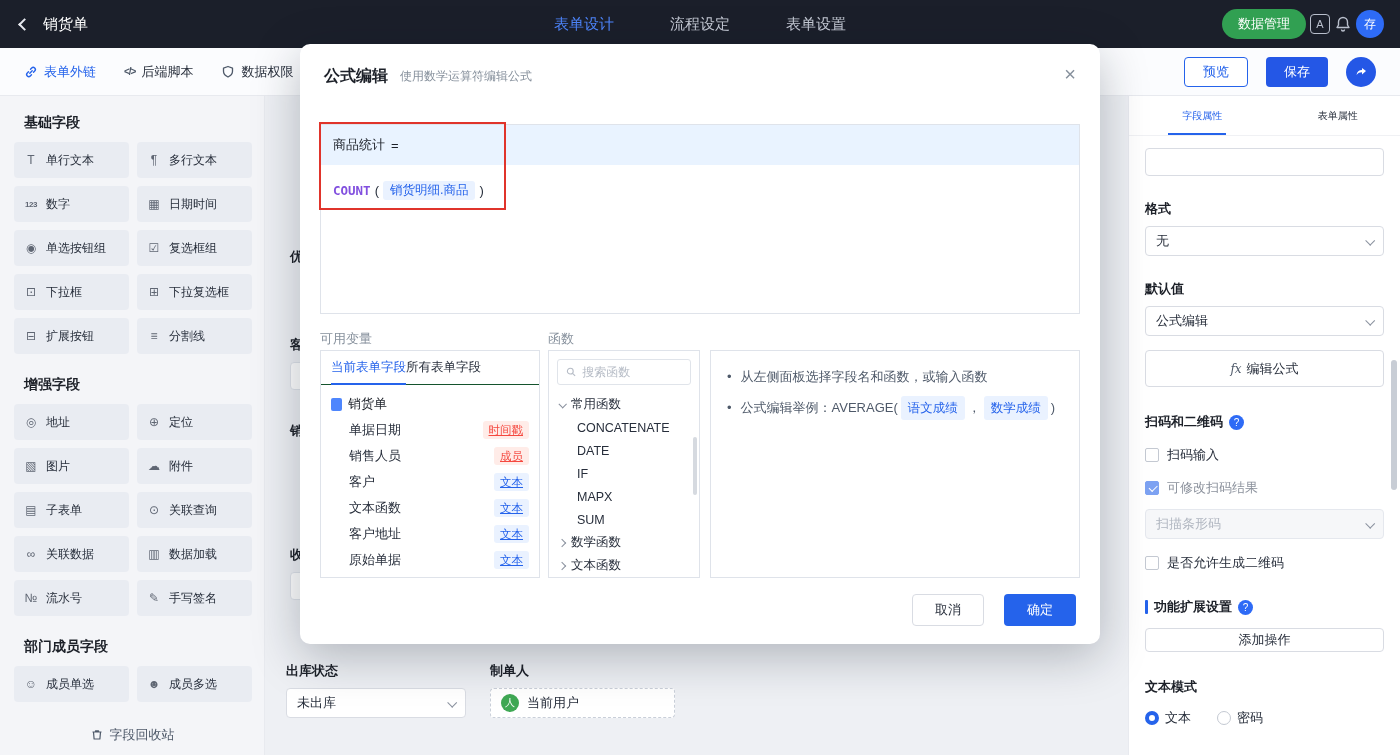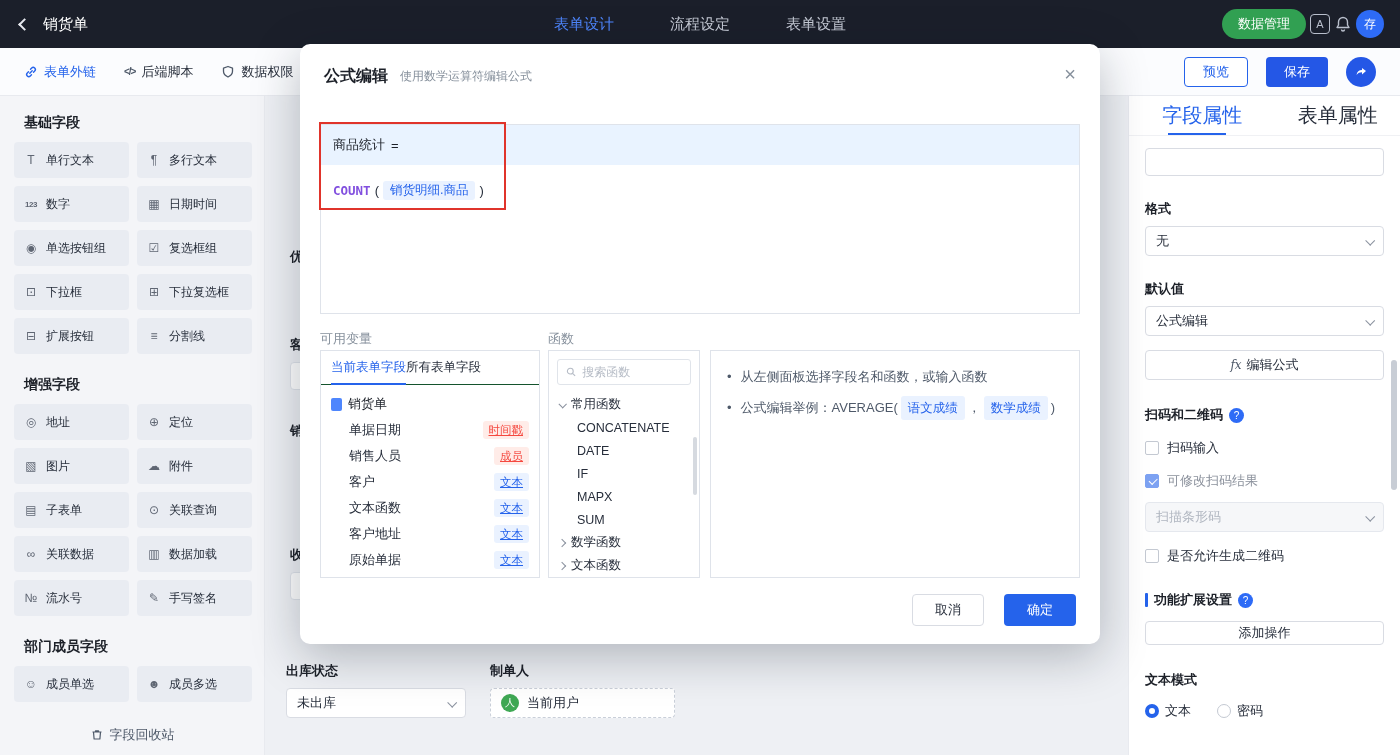--- a/index.html
+++ b/index.html
@@ -63,30 +63,30 @@
                  display:flex; align-items:center; justify-content:center; flex:none; }
 
   .caret { display:inline-block; width:7px; height:7px; border-right:1.5px solid #8a919e; border-bottom:1.5px solid #8a919e;
            transform:rotate(45deg) translateY(-1px); flex:none; }
   .caret.right { transform:rotate(-45deg); }
   .caret.sm { width:6px; height:6px; }
 
   
   .props { position:absolute; top:96px; right:0; bottom:0; width:272px; background:#fff; border-left:1px solid #e8eaef; overflow:hidden; }
   .pp-tabs { display:flex; height:40px; border-bottom:1px solid #f0f1f4; }
-  .pp-tab { flex:1; display:flex; align-items:center; justify-content:center; font-size:20px; color:#272e3b; position:relative; cursor:pointer;padding-left:11px; }
+  .pp-tab { flex:1; display:flex; align-items:center; justify-content:center; font-size:10px; color:#272e3b; position:relative; cursor:pointer;padding-left:11px; }
   .pp-tab.active { color:#2563eb; }
   .pp-tab.active::after { content:""; position:absolute; bottom:0; left:50%; transform:translateX(-50%); width:58px; height:2px; background:#2563eb; }
   .pp-body { padding:12px 16px 0; }
   .pp-input { height:28px; border:1px solid #d9dce3; border-radius:4px; background:#fff; cursor:text; }
   .pp-label { font-size:13px; font-weight:bold; color:#1d2129; margin-top:24px; }
   .pp-select { margin-top:8px; height:30px; border:1px solid #d9dce3; border-radius:4px; display:flex; align-items:center;
                justify-content:space-between; padding:0 10px; font-size:13px; color:#272e3b; background:#fff; cursor:pointer; }
   .pp-select.disabled { background:#f6f7f9; color:#b0b6c0; border-color:#e5e8ee; cursor:default; }
-  .pp-btn { margin-top:14px; width:100%; height:30px; border:1px solid #d9dce3; border-radius:4px; background:#fff; font-size:13px;
+  .pp-btn { margin-top:14px; width:100%; height:37px; border:1px solid #d9dce3; border-radius:4px; background:#fff; font-size:13px;
             color:#272e3b; display:flex; align-items:center; justify-content:center; gap:5px; cursor:pointer; }
   .fx { font-family:"DejaVu Serif",serif; font-style:italic; color:#4e5969; font-size:12px; }
   .pp-sec { display:flex; align-items:center; gap:6px; margin-top:26px; }
   .pp-sec-title { font-size:13px; font-weight:bold; color:#1d2129; }
   .bar { width:3px; height:14px; background:#2563eb; border-radius:1px; }
   .qicon { width:15px; height:15px; border-radius:50%; background:#2e6bf6; color:#fff; font-size:10px;
            display:flex; align-items:center; justify-content:center; flex:none; }
   .chk-row { display:flex; align-items:center; gap:8px; margin-top:15px; font-size:13px; color:#272e3b; cursor:pointer; }
   .chk-row.dim { color:#8b919c; }
   .chk { width:14px; height:14px; border:1px solid #c4c9d2; border-radius:2px; background:#fff; position:relative; flex:none; }

